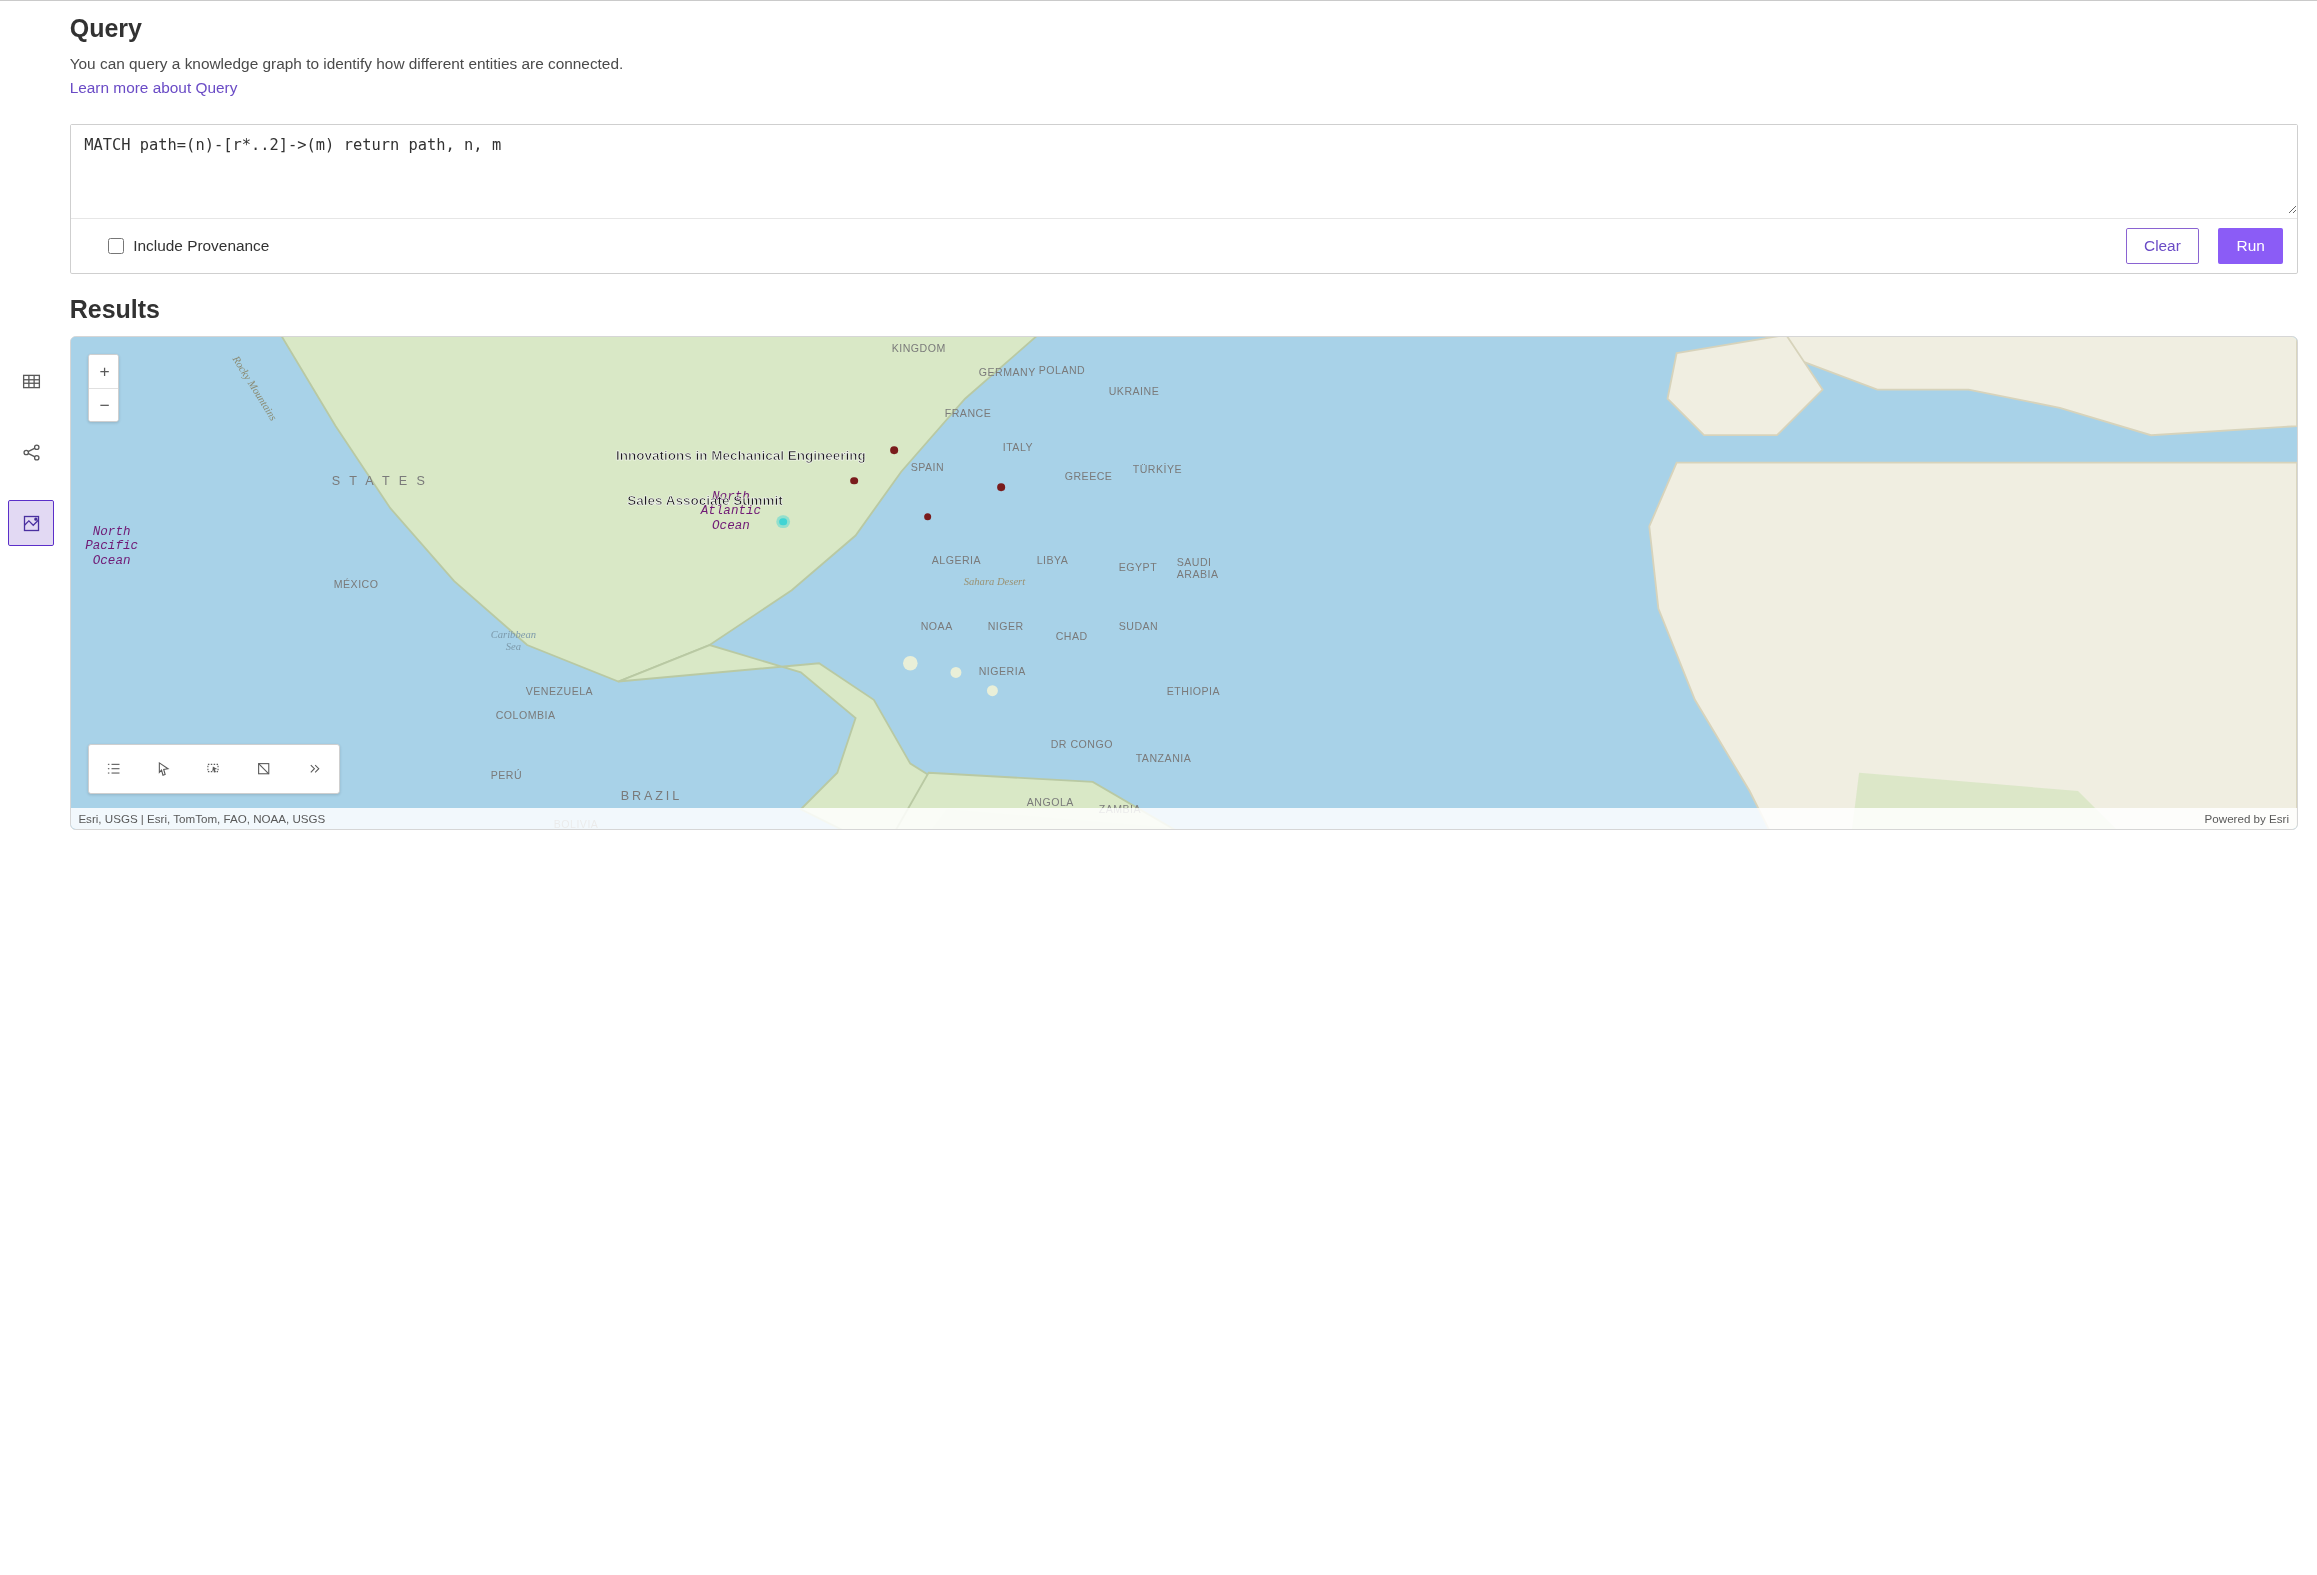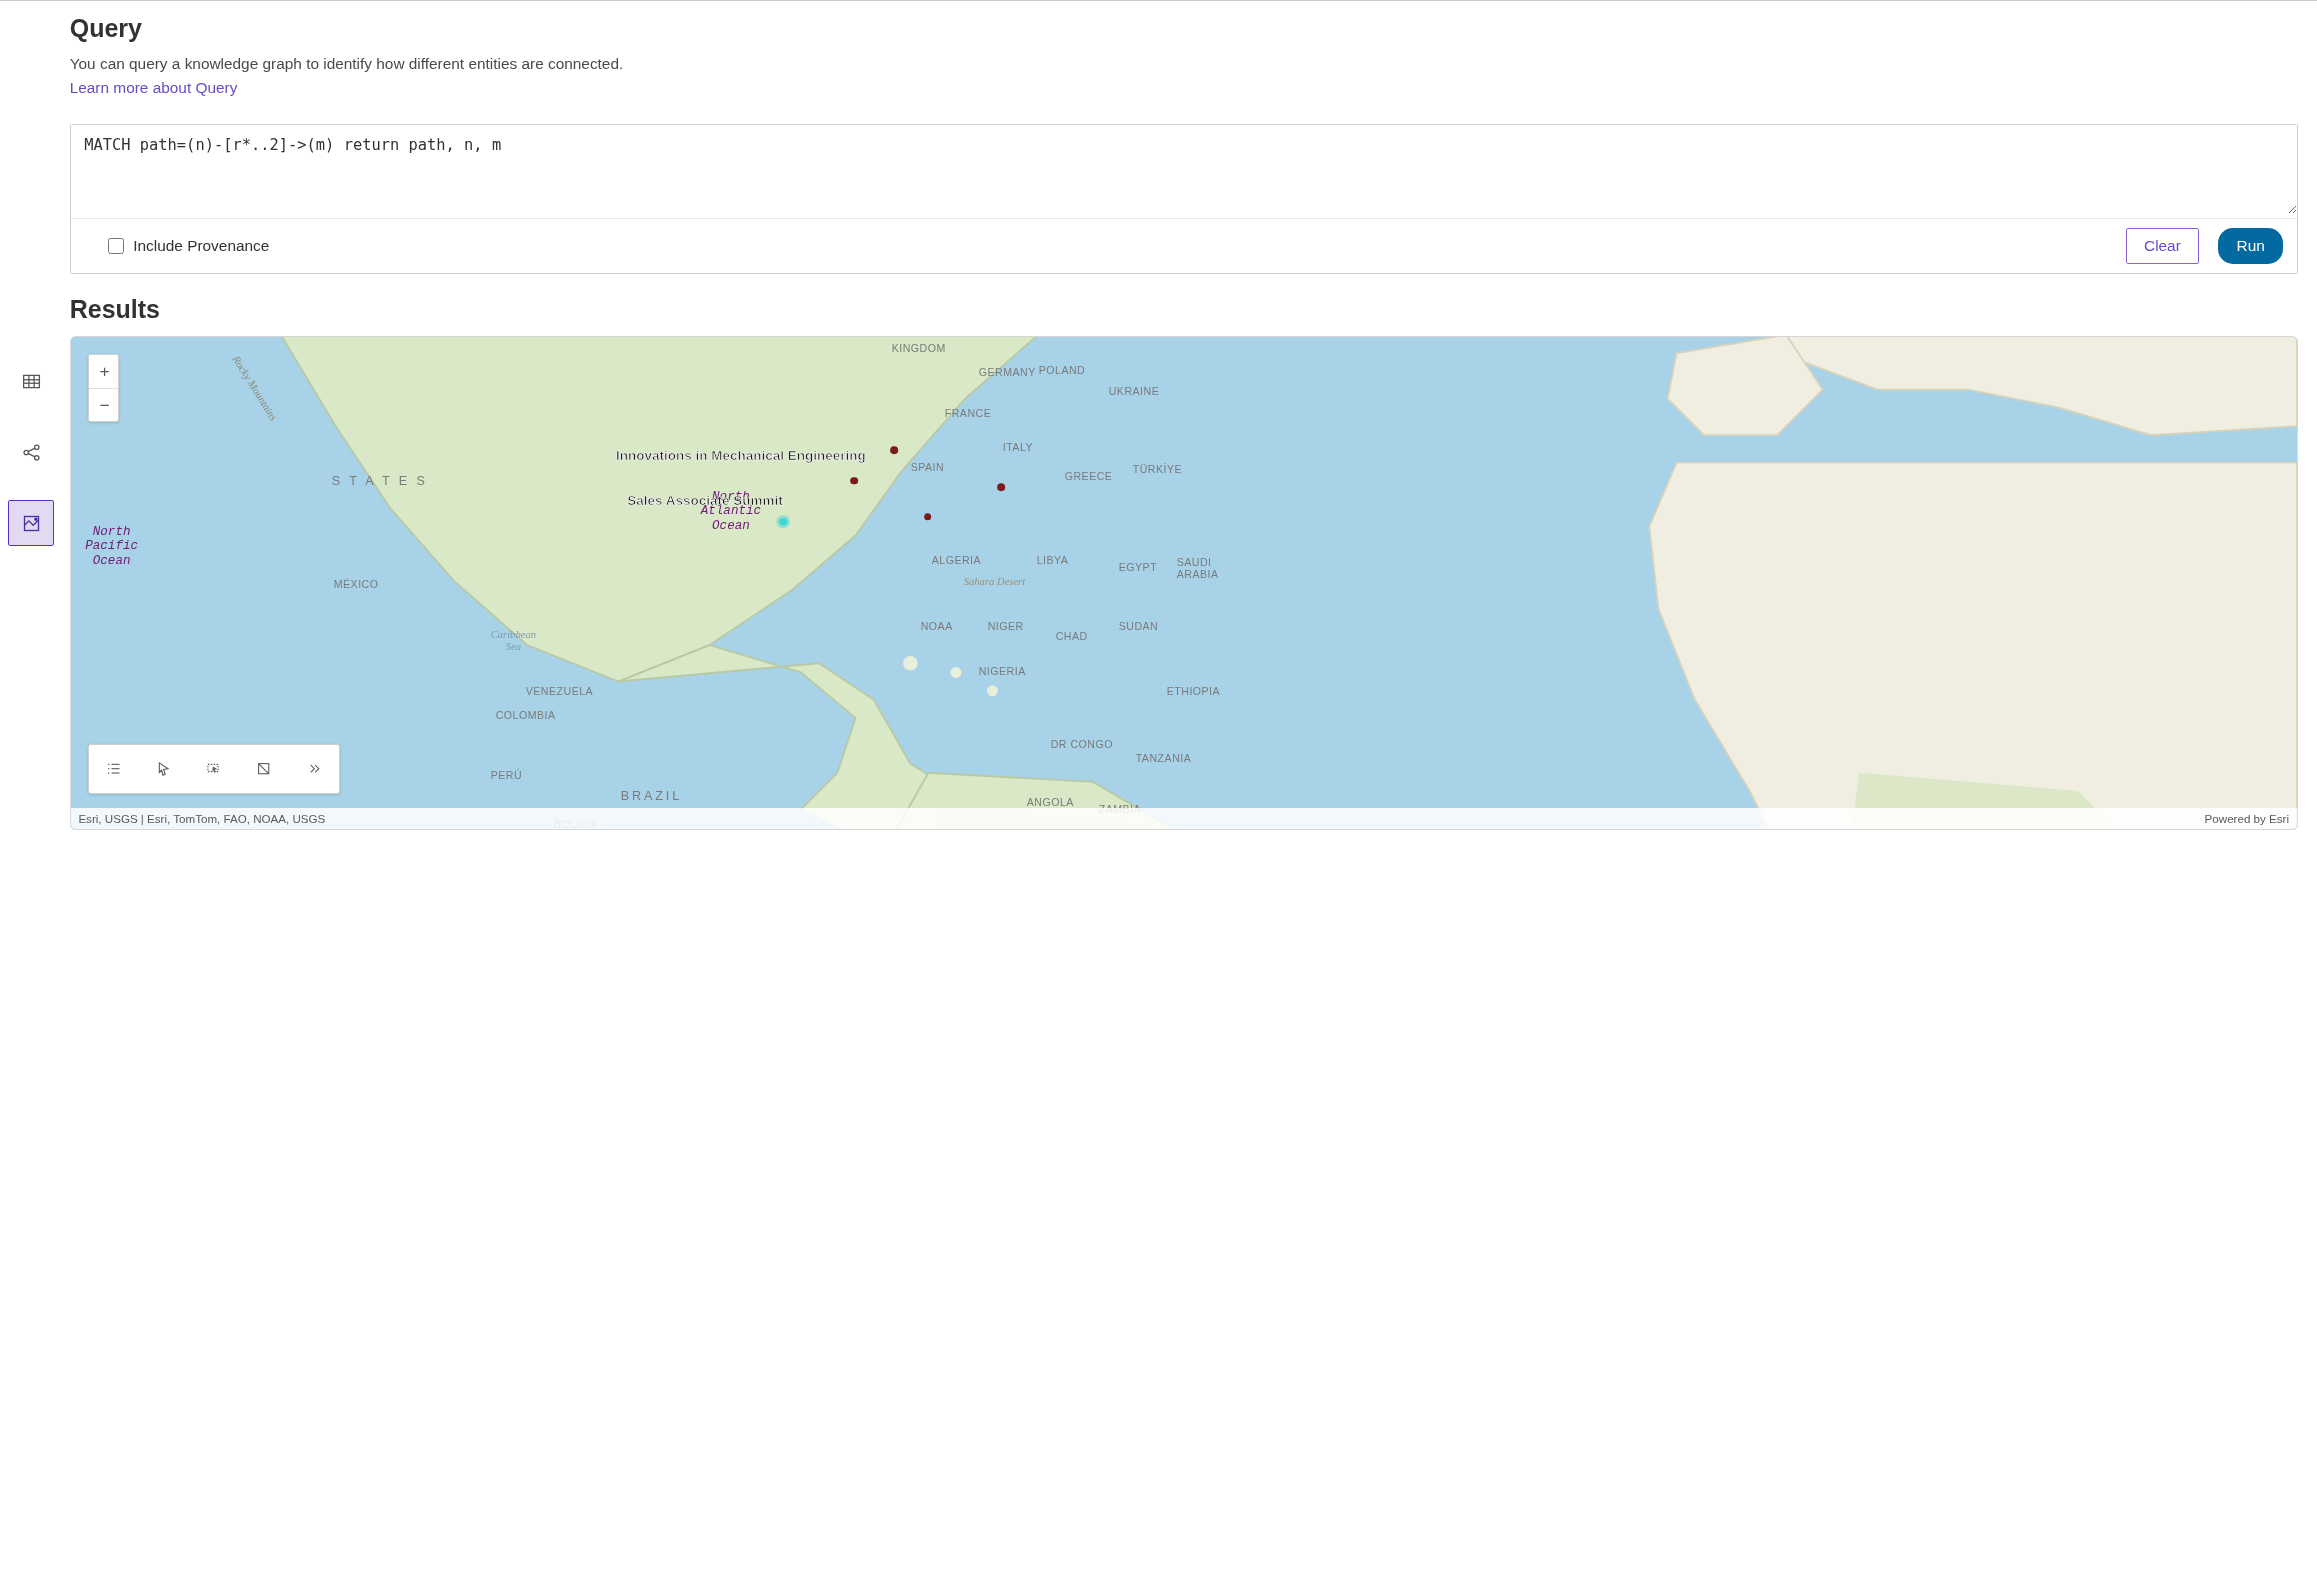--- a/index.html
+++ b/index.html
@@ -20,21 +20,21 @@
   .query-row .left { flex: 1; }
 
   .query-box { border: 1px solid #cfcfcf; border-radius: 1.9px; margin-top: 5.8px; }
   .query-text { width: 100%; min-height: 89px; border: none; resize: vertical; padding: 11.6px 13.5px; font-family: ui-monospace, Menlo, Consolas, monospace; font-size: 15.4px; color: #323232; outline: none; }
   .query-actions { display: flex; align-items: center; justify-content: space-between; padding: 9.7px 13.5px; border-top: 1px solid #e6e6e6; }
   .checkbox-wrap { display: flex; align-items: center; gap: 9.7px; font-size: 15.4px; padding-left: 24px; }
   .checkbox-wrap input { width: 15.4px; height: 15.4px; }
   .btn-group { display: flex; gap: 19px; }
   .btn { font-size: 15.4px; padding: 7.7px 17.4px; border-radius: 1.9px; cursor: pointer; border: 1px solid transparent; }
   .btn-clear { background: #fff; border-color: #8a63d2; color: #6a4bc6; }
-  .btn-run { background: #0369a1; color: #fff; border-radius: 15px; }
+  .btn-run { background: #8b5cf6; color: #fff; }
 
   .results-title { font-size: 25px; font-weight: 600; color: #323232; margin-top: 21px; margin-bottom: 11.6px; }
 
   .map-frame { position: relative; width: 100%; height: 494px; border: 1px solid #d6d6d6; border-radius: 5.8px; overflow: hidden; background: #a8d2e8; }
   .map-svg { position: absolute; inset: 0; width: 100%; height: 100%; }
 
   .zoom-ctrl { position: absolute; top: 17.4px; left: 17.4px; width: 31px; background: #fff; border: 1px solid #cfcfcf; border-radius: 2.9px; box-shadow: 0 1px 2.9px rgba(0,0,0,0.15); overflow: hidden; }
   .zoom-btn { width: 31px; height: 33px; display: flex; align-items: center; justify-content: center; font-size: 17.4px; color: #595959; cursor: pointer; background:#fff; }
   .zoom-ctrl .zoom-btn + .zoom-btn { border-top: 1px solid #e0e0e0; }
 

